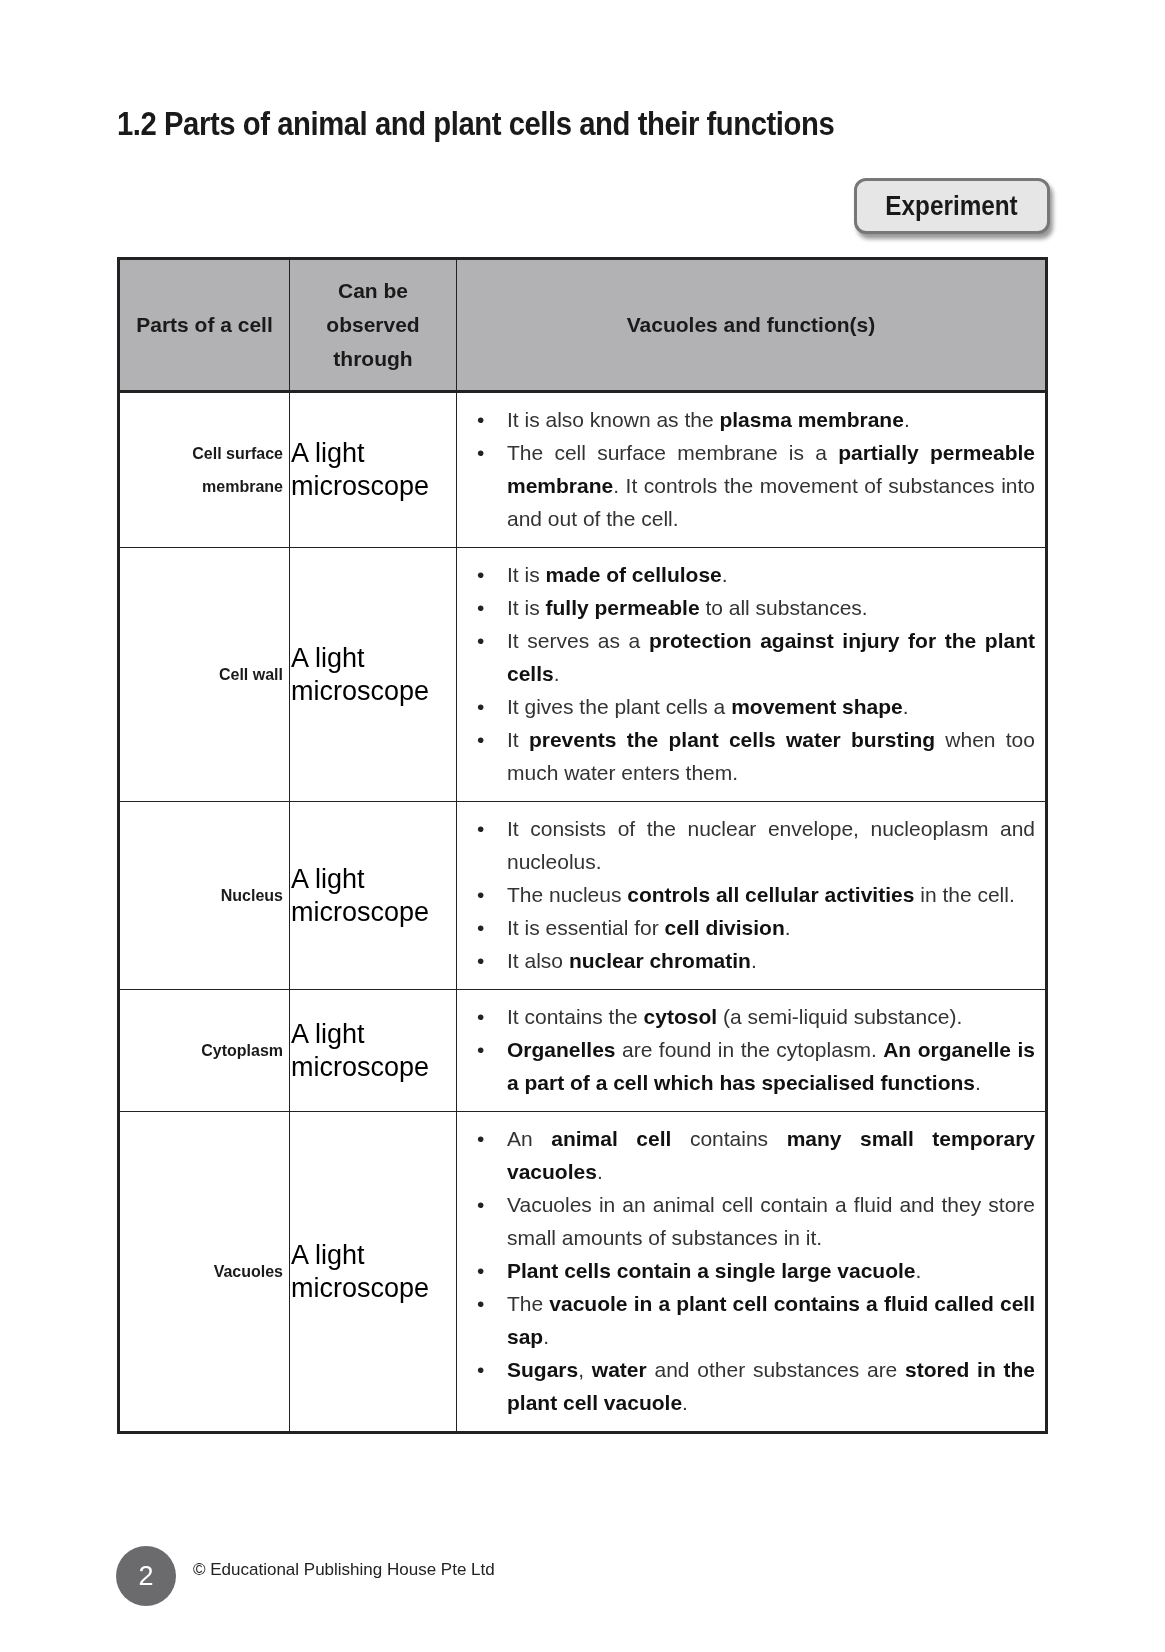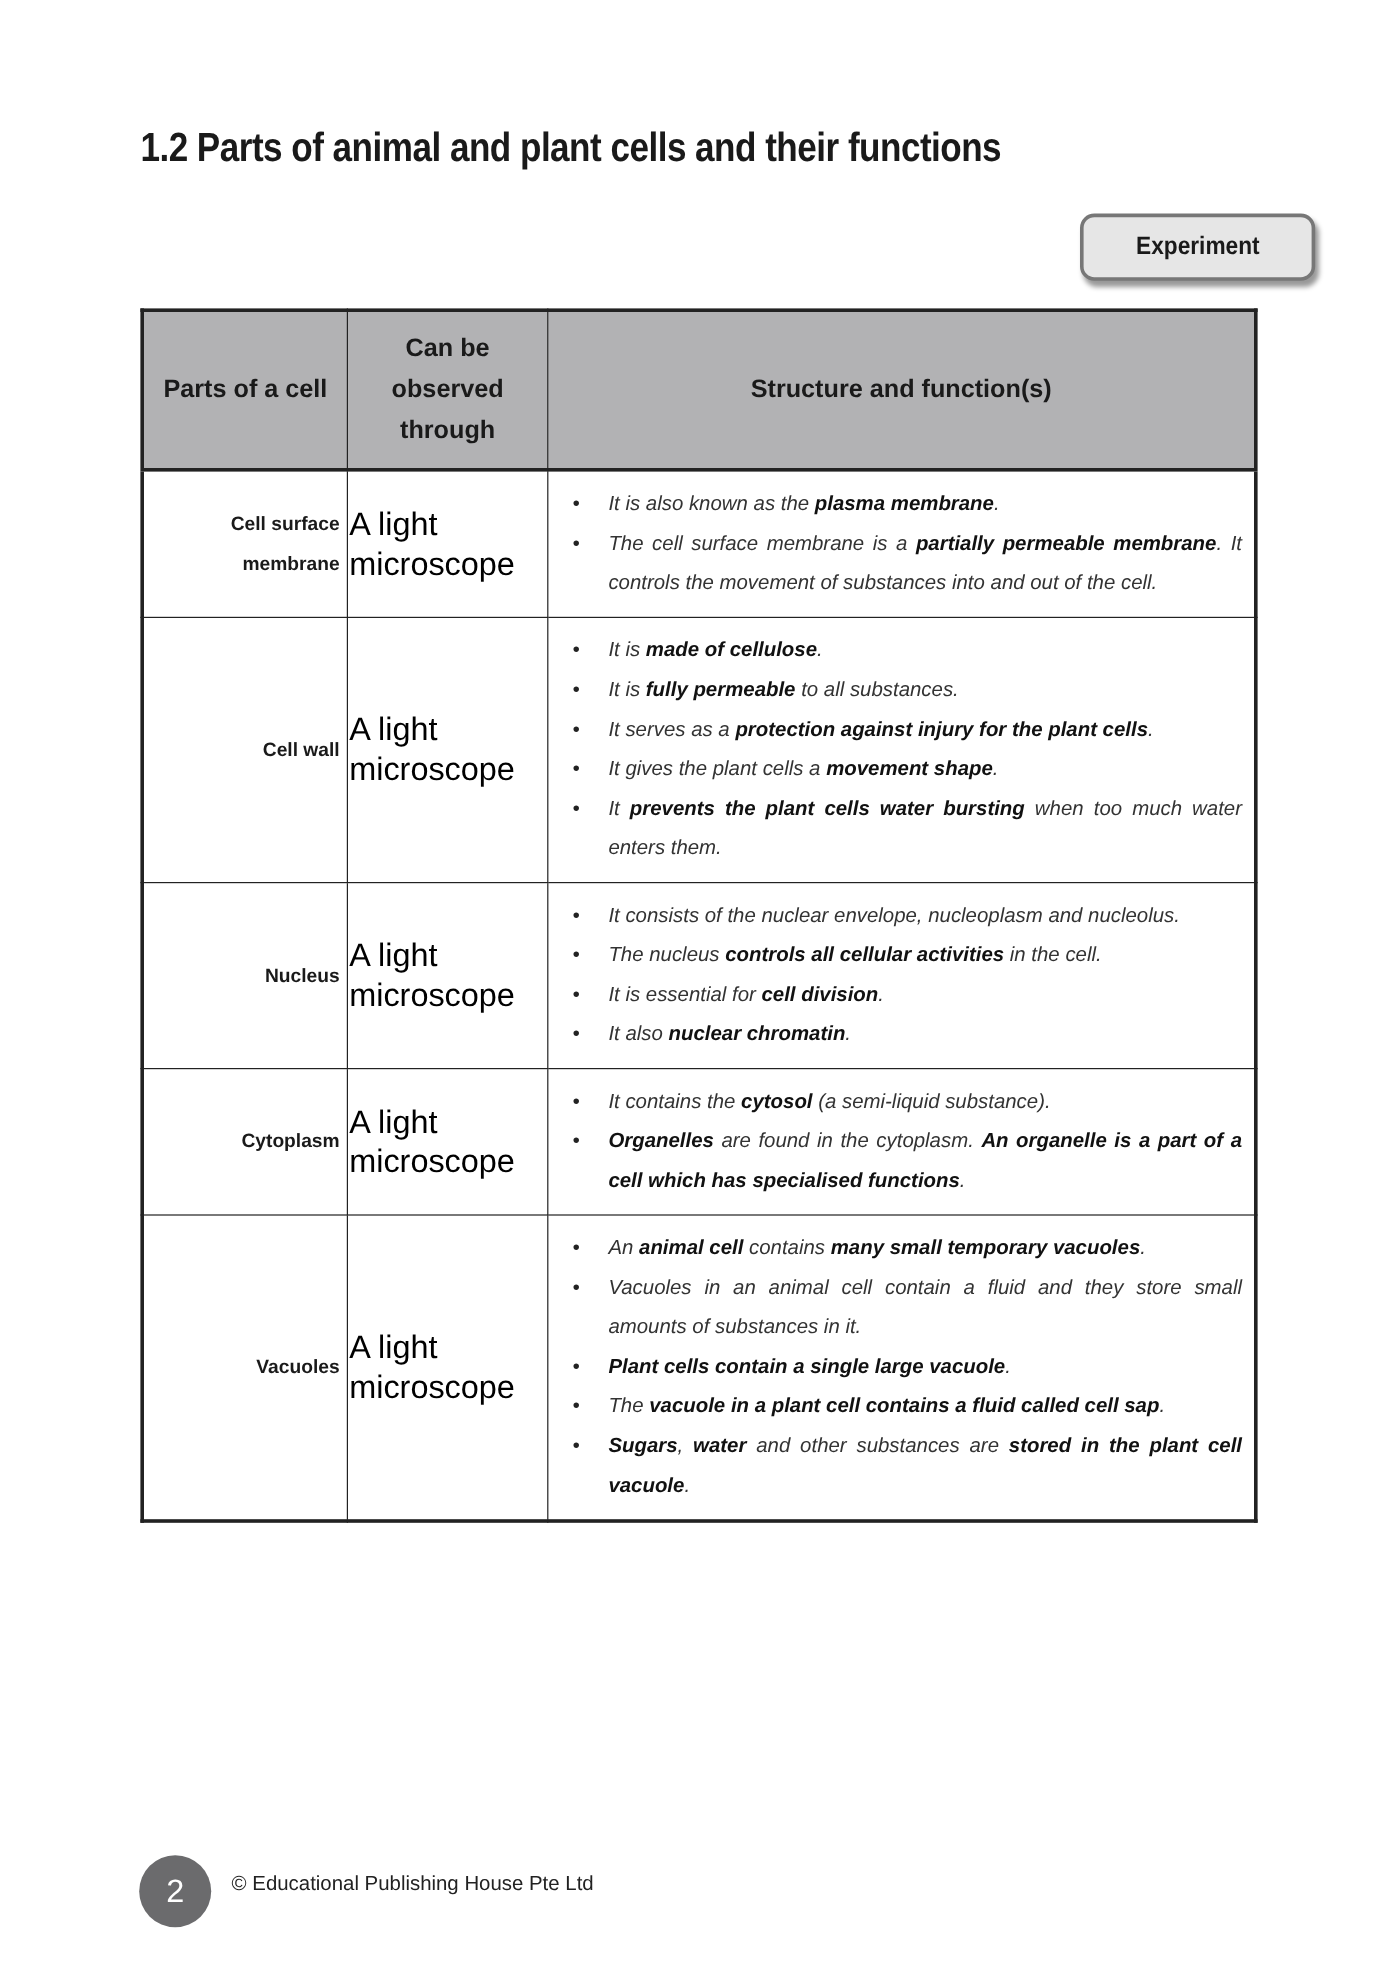--- a/index.html
+++ b/index.html
@@ -1,47 +1,47 @@
 <!DOCTYPE html>
 <html><head>
 <meta charset="utf-8">
 <style>
   html, body { margin:0; padding:0; background:#fff; }
   body { width:1165px; height:1652px; position:relative; font-family:"Liberation Sans", sans-serif; color:#1a1a1a; }
   .title { position:absolute; left:117px; top:104px; font-size:34px; font-weight:bold; letter-spacing:-0.5px; transform:scaleX(0.86); transform-origin:left; white-space:nowrap; }
-  .exp { position:absolute; left:900px; top:178px; width:190px; height:50px; border:3px solid #777; border-radius:12px; background:#e6e6e6; box-shadow:3px 5px 4px #999; display:flex; align-items:center; justify-content:center; font-weight:bold; font-size:21px; }
+  .exp { position:absolute; left:854px; top:178px; width:190px; height:50px; border:3px solid #777; border-radius:12px; background:#e6e6e6; box-shadow:3px 5px 4px #999; display:flex; align-items:center; justify-content:center; font-weight:bold; font-size:27px; }
   .exp span { transform:scaleX(0.9); }
   table { position:absolute; left:117px; top:257px; width:931px; border-collapse:collapse; border:3px solid #222; }
   th, td { border:1.5px solid #222; vertical-align:middle; }
   th { background:#b2b2b4; font-size:21px; font-weight:bold; height:130px; line-height:34px; text-align:center; padding:0 8px;margin-top:27px; }
   thead tr { border-bottom:3px solid #222; }
   .c1 { width:153px; text-align:right; font-weight:bold; font-size:16px; line-height:33px; padding:0 6px; }
   .c2 { width:150px; text-align:left; font-size:27px; color:#000000; line-height:33px; }
   .c3 { padding:10px 10px 12px 12px; }
   ul { margin:0; padding:0; list-style:none; }
-  li { position:relative; padding-left:38px; font-size:17px; line-height:33px; color:#333; text-align:justify;font-style:italic; }
+  li { position:relative; padding-left:38px; font-size:21px; line-height:33px; color:#333; text-align:justify; }
   li::before { content:"•"; position:absolute; left:8px; top:0; color:#222; }
   li b { color:#111; }
   .footer-num { position:absolute; left:116px; top:1546px; width:60px; height:60px; border-radius:50%; background:#6b6b6d; color:#fff; font-size:27px; display:flex; align-items:center; justify-content:center; }
   .footer-text { position:absolute; left:193px; top:1560px; font-size:17px; color:#222; }
 </style>
 </head>
 <body>
 
 <div class="title">1.2  Parts of animal and plant cells and their functions</div>
 <div class="exp">
     <span>Experiment</span>
   </div>
 
 <table>
   <thead>
     <tr>
       <th style="width:153px">Parts of a cell</th>
       <th style="width:150px">Can be observed through</th>
-      <th>Structure and function(s)</th>
+      <th>Vacuoles and function(s)</th>
     </tr>
   </thead>
   <tbody id="tbody">
       <tr>
         <td class="c1">Cell surface membrane</td>
         <td class="c2">A light microscope</td>
         <td class="c3">
           <ul>
             <li>It is also known as the <b>plasma membrane</b>.</li>
             <li>The cell surface membrane is a <b>partially permeable membrane</b>. It controls the movement of substances into and out of the cell.</li>

